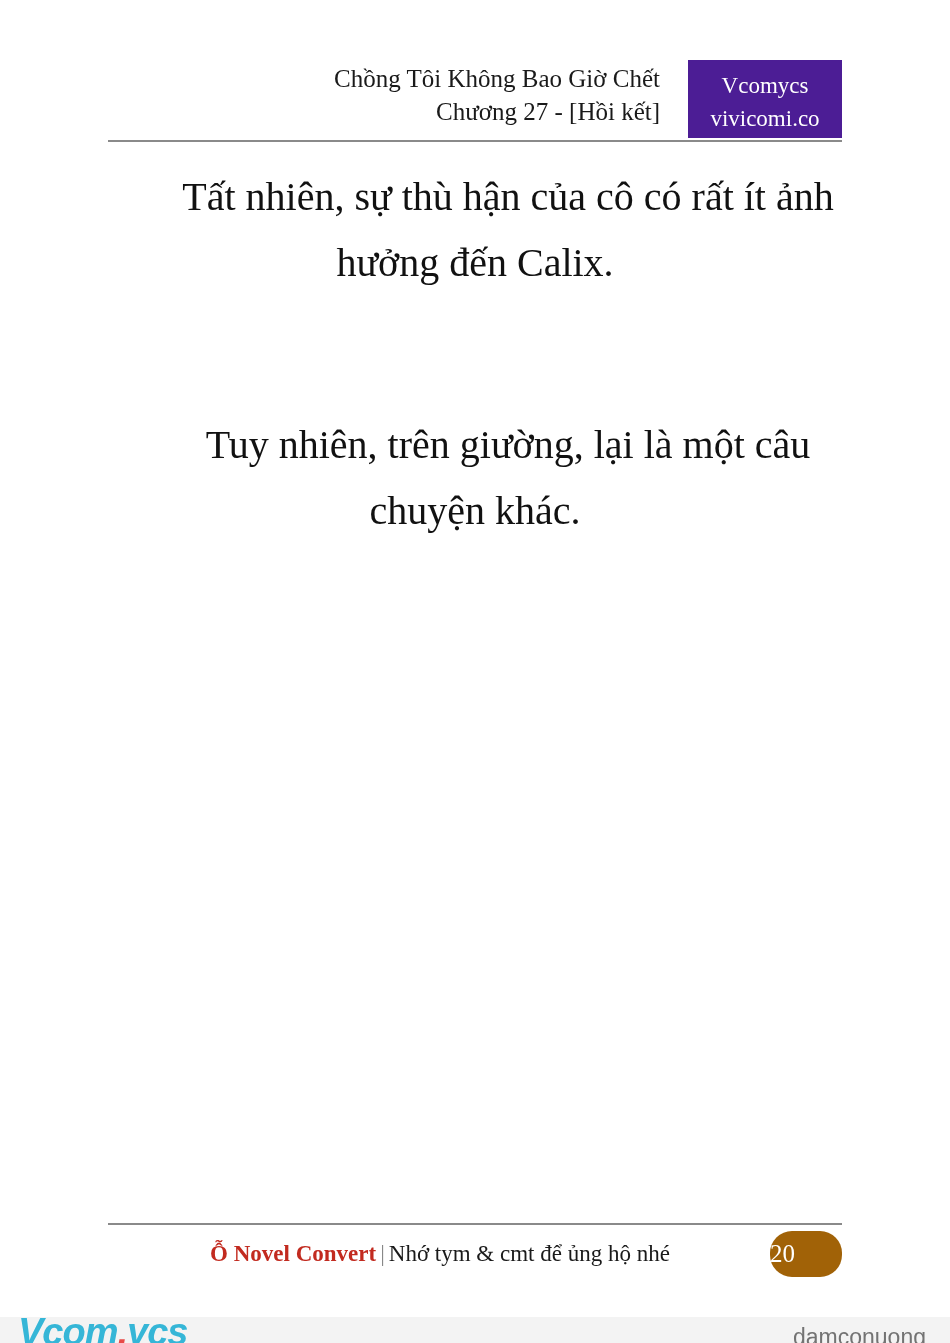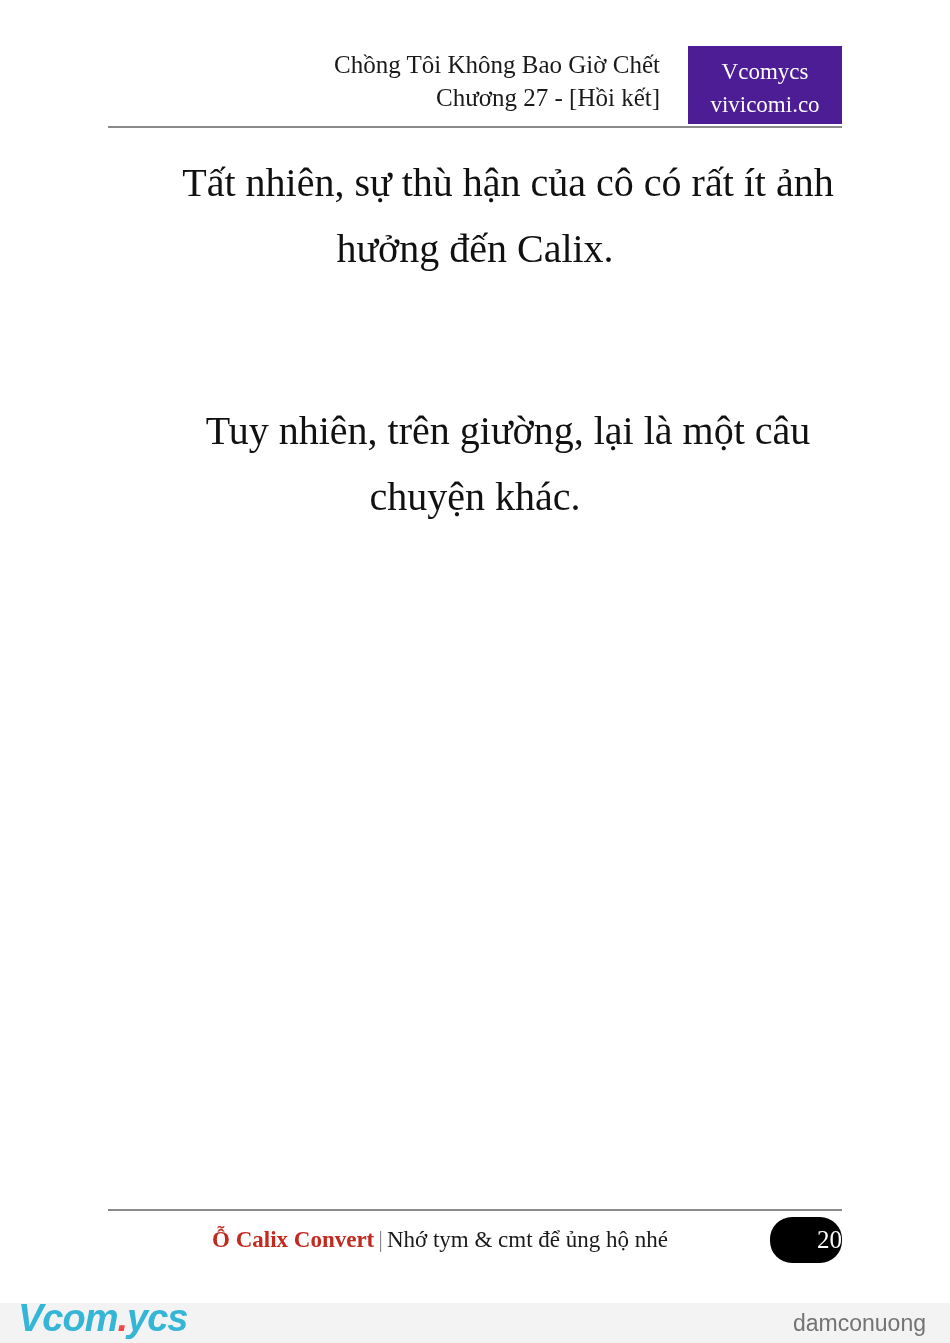--- a/index.html
+++ b/index.html
@@ -11,21 +11,21 @@
     height: 1343px;
     background: #ffffff;
     font-family: "Liberation Serif", serif;
     overflow: hidden;
     position: relative;
   }
 
   
   .page {
     position: absolute;
-    left: 0; top: 0;
+    left: 0; top: 14px;
     width: 950px;
     height: 1026px;
     background: #ffffff;
   }
 
   
   .header {
     position: absolute;
     left: 108px;
     top: 48px;
@@ -142,23 +142,23 @@
   .footer-center .note {
     font-weight: normal;
     color: #1a1a1a;
   }
   .footer-page {
     position: absolute;
     right: 0;
     top: 0;
     width: 72px;
     height: 46px;
-    background: #000000;
+    background: #a16207;
     color: #ffffff;
-    text-align: right;
+    text-align: left;
     font-size: 25px;
     line-height: 46px;
     border-radius: 22px;
   }
 
   
   .bottom-bar {
     position: absolute;
     left: 0;
     top: 1303px;
@@ -218,21 +218,21 @@
     <p class="para">Tất nhiên, sự thù hận của cô có rất ít ảnh hưởng đến Calix.</p>
     <div class="spacer-a"></div>
     <p class="para">Tuy nhiên, trên giường, lại là một câu chuyện khác.</p>
     <div class="spacer-b"></div>
     <div class="spacer-c"></div>
   </div>
 
   <div class="footer-rule"></div>
   <div class="footer">
     <div class="footer-center">
-      <span class="brand">Ỗ Calix Convert</span><span class="sep">|</span><span class="note">Nhớ tym &amp; cmt để ủng hộ nhé</span>
+      <span class="brand">Ỗ Novel Convert</span><span class="sep">|</span><span class="note">Nhớ tym &amp; cmt để ủng hộ nhé</span>
     </div>
     <div class="footer-page">20</div>
   </div>
 
   <div class="bottom-bar"></div>
   <div class="wm-left">
     <span class="logo-mark"><span>Vcom</span><span class="dot">.</span><span>ycs</span></span>
   </div>
   <div class="wm-right">damconuong</div>
 

